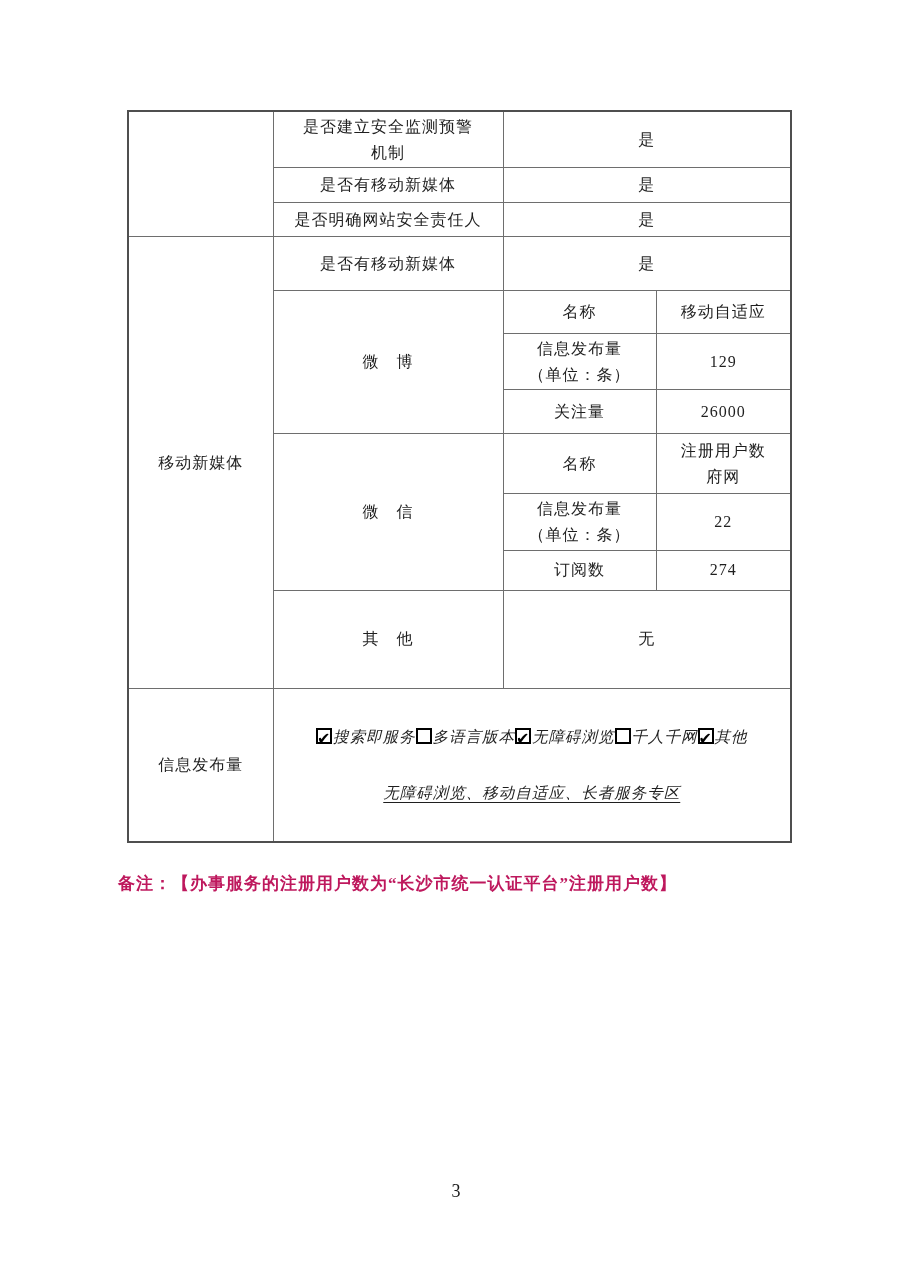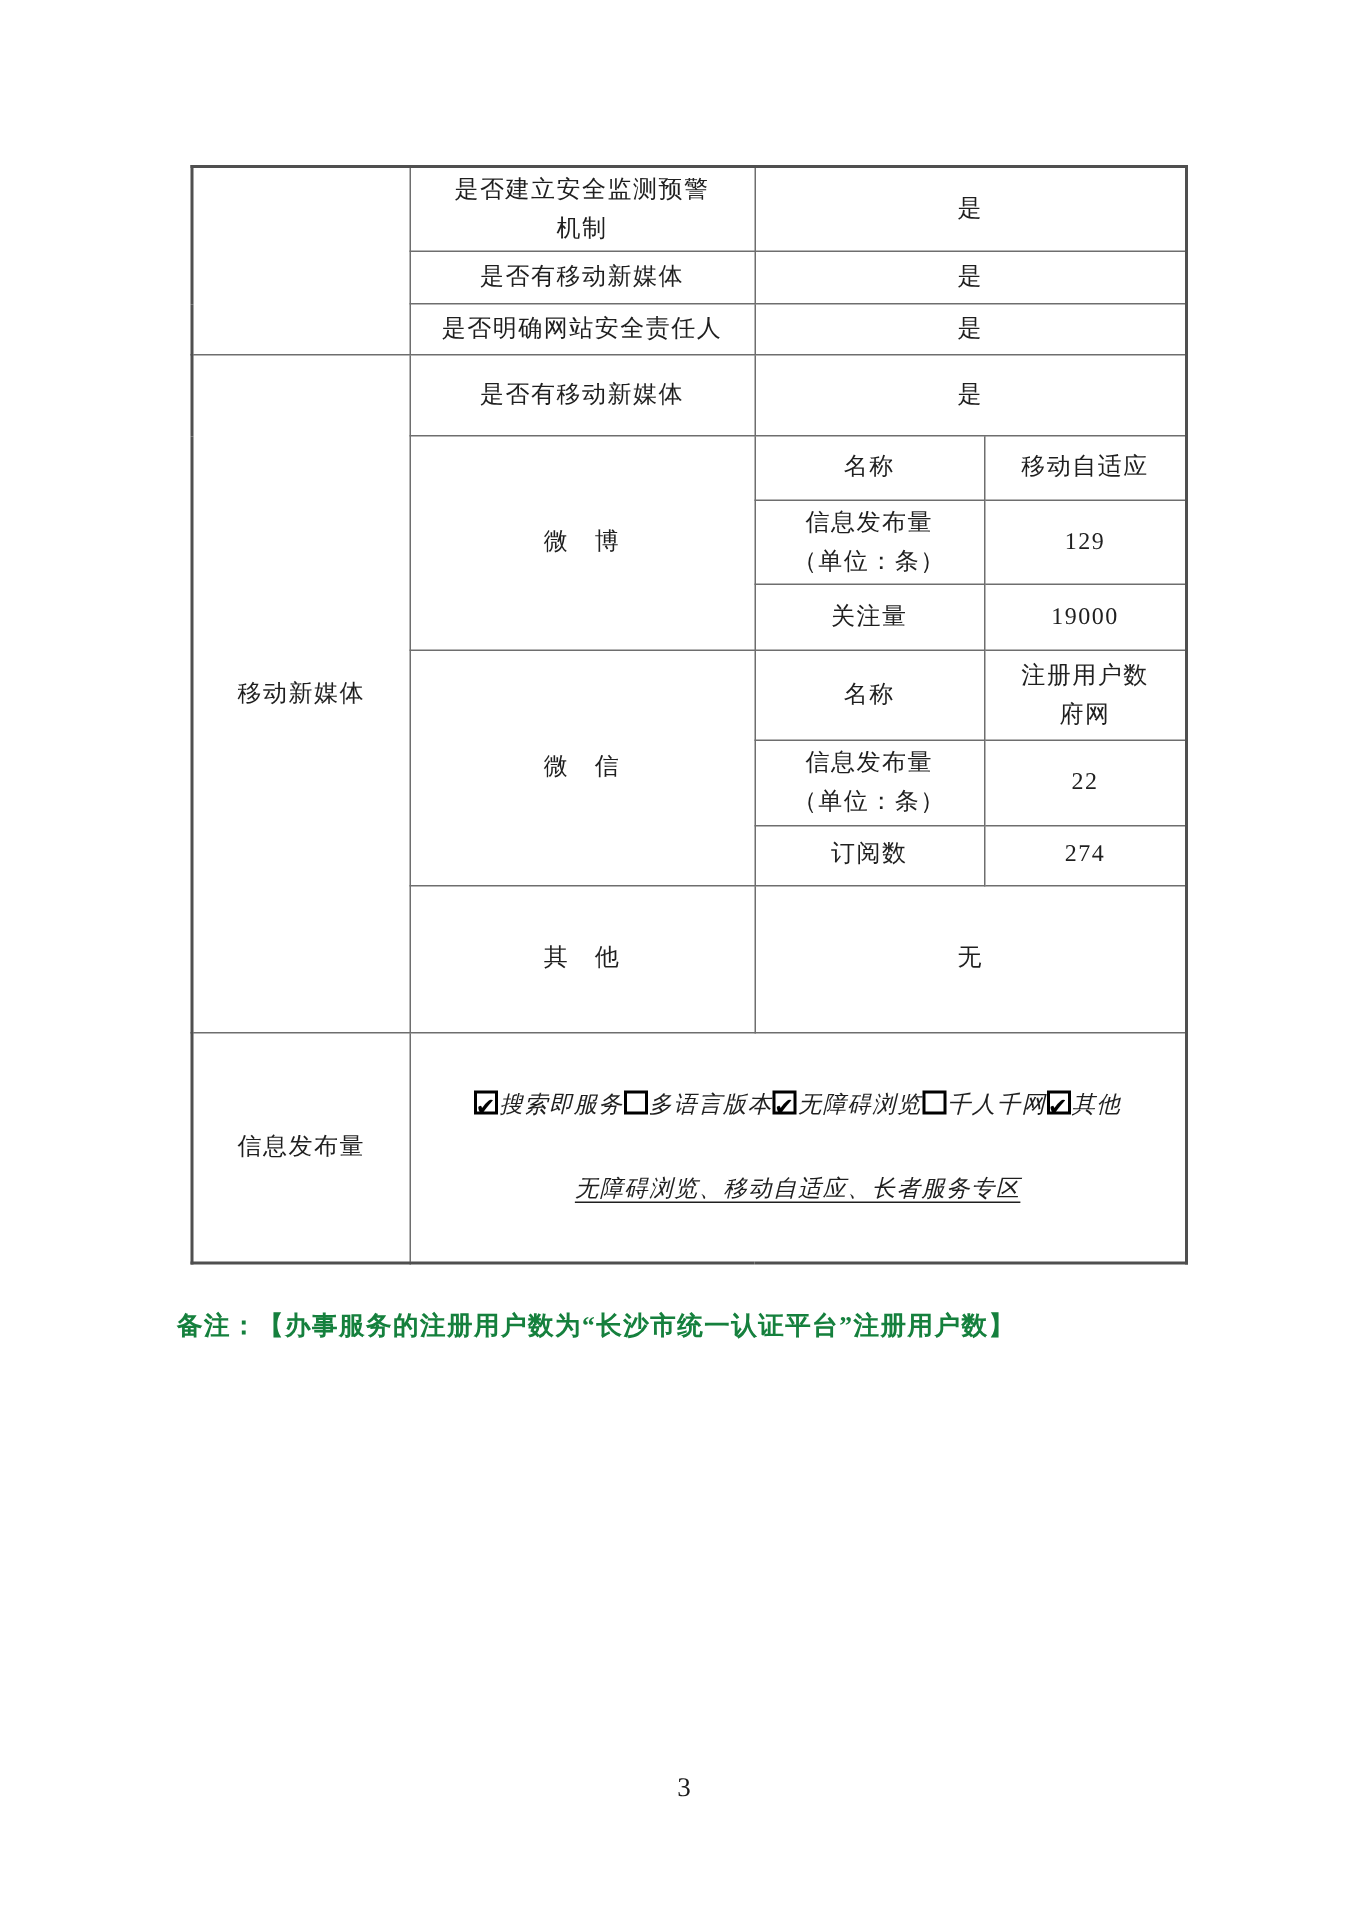--- a/index.html
+++ b/index.html
@@ -62,21 +62,21 @@
     font-weight:bold;
     color:#000;
     font-family:"DejaVu Sans",sans-serif;
   }
   .note{
     position:absolute;
     left:118px;top:872px;
     font-size:17px;
     font-weight:bold;
     letter-spacing:1px;
-    color:#15803d;
+    color:#be185d;
   }
   .page-number{
     position:absolute;
     left:0;top:1181px;
     width:912px;
     text-align:center;
     font-size:18px;
     color:#1a1a1a;
   }
 </style>
@@ -118,21 +118,21 @@
         <td>名称</td>
         <td>移动自适应</td>
       </tr>
       <tr style="height:53px">
         <td>信息发布量
 （单位：条）</td>
         <td>129</td>
       </tr>
       <tr style="height:44px">
         <td>关注量</td>
-        <td>19000</td>
+        <td>26000</td>
       </tr>
       <tr style="height:60px">
         <td rowspan="3">微　信</td>
         <td>名称</td>
         <td>注册用户数
 府网</td>
       </tr>
       <tr style="height:53px">
         <td>信息发布量
 （单位：条）</td>

